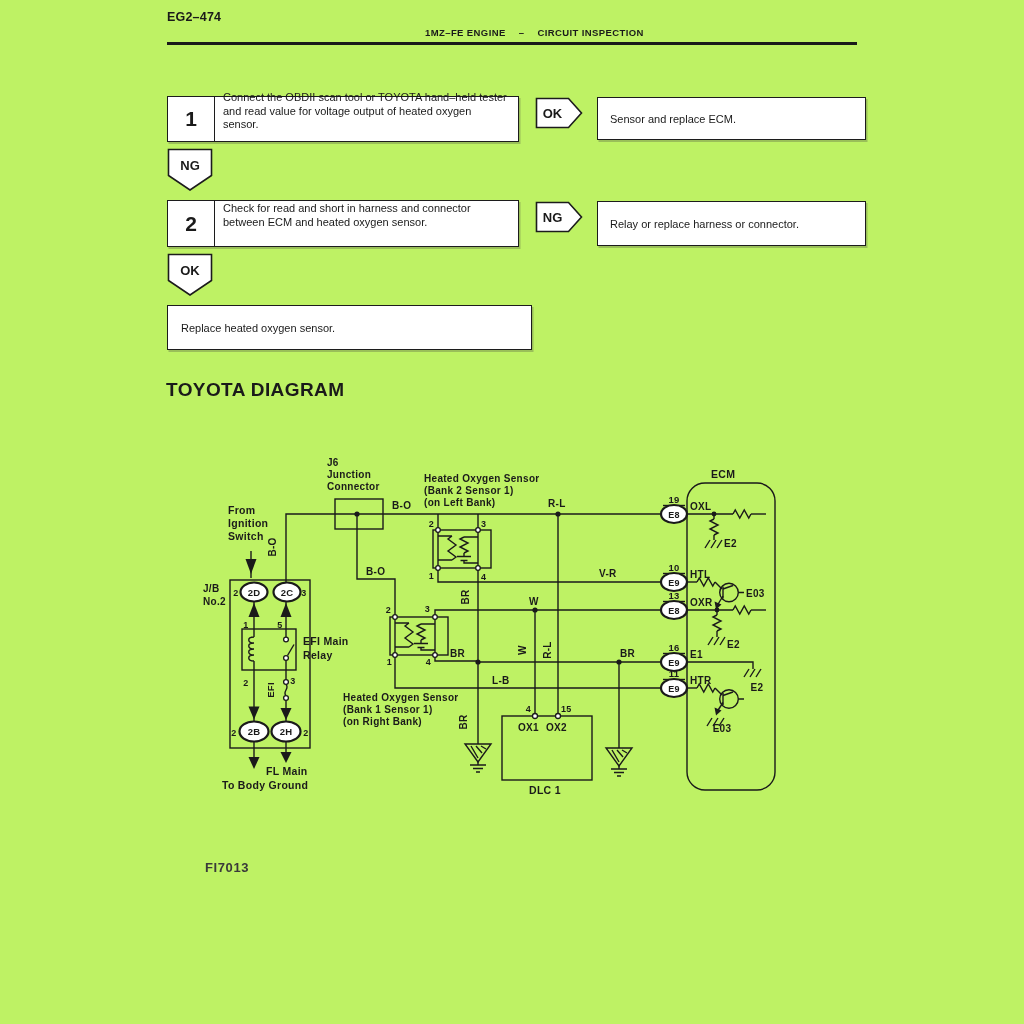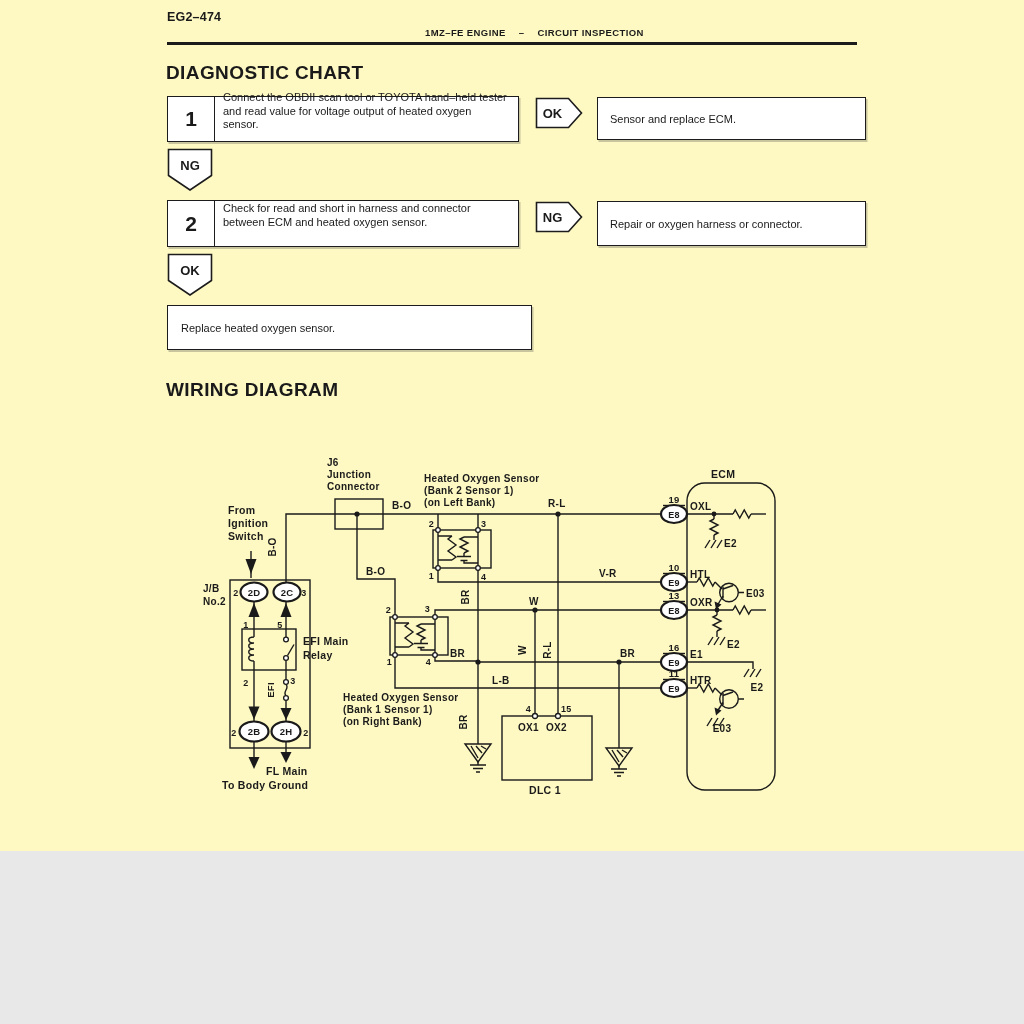--- a/index.html
+++ b/index.html
@@ -1,16 +1,16 @@
 <!DOCTYPE html>
 <html><head>
 <meta charset="utf-8">
 <style>
   html,body{margin:0;padding:0;background:#e8e8e8;}
-  #page{position:relative;width:1024px;height:851px;background:#fef9c3;
+  #page{position:relative;width:1024px;height:1024px;background:#bef264;
         font-family:"Liberation Sans",sans-serif;color:#1a1a1a;overflow:hidden;}
   .abs{position:absolute;}
   
   #page-code{left:167px;top:10px;font-size:12.5px;font-weight:bold;letter-spacing:.2px;}
   #running-head{left:425px;top:27px;font-size:9.5px;font-weight:bold;letter-spacing:.4px;white-space:nowrap;}
   #running-head .dash{margin:0 13px;font-weight:bold;}
   #head-rule{left:167px;top:42px;width:690px;height:2.5px;background:#1a1a1a;}
   
   .h1{font-size:19px;font-weight:bold;letter-spacing:.4px;white-space:nowrap;}
   #h-diag{left:166px;top:62px;}
@@ -52,21 +52,20 @@
 <body>
 
 <div id="page">
 
   <div class="abs" id="page-code">EG2–474</div>
   <div class="abs" id="running-head">
     <span>1MZ–FE ENGINE</span><span class="dash">–</span><span>CIRCUIT INSPECTION</span>
   </div>
   <div class="abs" id="head-rule"></div>
 
-  <div class="abs h1" id="h-diag">DIAGNOSTIC CHART</div>
 
   <div class="abs fc-box step" id="step1">
     <div class="step-num">1</div>
     <div class="step-text">Connect the OBDII scan tool or TOYOTA hand–held tester and read value for voltage output of heated oxygen sensor.</div>
   </div>
   <svg class="abs tag" id="tag-ok1" width="48" height="32" viewBox="0 0 48 32">
     <polygon points="1.5,1.5 33.5,1.5 46.5,16 33.5,30.5 1.5,30.5"></polygon>
     <text x="17.5" y="21" text-anchor="middle">OK</text>
   </svg>
   <div class="abs fc-box result" id="result1">Sensor and replace ECM.</div>
@@ -77,30 +76,30 @@
   </svg>
 
   <div class="abs fc-box step" id="step2">
     <div class="step-num">2</div>
     <div class="step-text">Check for read and short in harness and connector between ECM and heated oxygen sensor.</div>
   </div>
   <svg class="abs tag" id="tag-ng2" width="48" height="32" viewBox="0 0 48 32">
     <polygon points="1.5,1.5 33.5,1.5 46.5,16 33.5,30.5 1.5,30.5"></polygon>
     <text x="17.5" y="21" text-anchor="middle">NG</text>
   </svg>
-  <div class="abs fc-box result" id="result2">Repair or oxygen harness or connector.</div>
+  <div class="abs fc-box result" id="result2">Relay or replace harness or connector.</div>
 
   <svg class="abs tag" id="tag-okdown" width="46" height="44" viewBox="0 0 46 44">
     <polygon points="1.5,1.5 44.5,1.5 44.5,27.5 23,42 1.5,27.5"></polygon>
     <text x="23" y="21.5" text-anchor="middle">OK</text>
   </svg>
 
   <div class="abs fc-box result" id="final-box">Replace heated oxygen sensor.</div>
 
-  <div class="abs h1" id="h-wire">WIRING DIAGRAM</div>
+  <div class="abs h1" id="h-wire">TOYOTA DIAGRAM</div>
 
   <svg class="abs" id="wd" viewBox="0 0 1024 1024">
     <defs>
       <g id="gnd">
         <path d="M-13,0 H13 L0,18 Z"></path>
         <path d="M-7,2 L0,14 M-2,2 L4,9 M3,2 L8,5"></path>
         <path d="M0,18 V21 M-8,21 H8 M-5,24.5 H5 M-2,28 H2"></path>
       </g>
       <g id="chg">
           <path d="M-9,8 L-4,0 M-3,8 L2,0 M3,8 L8,0"></path>

